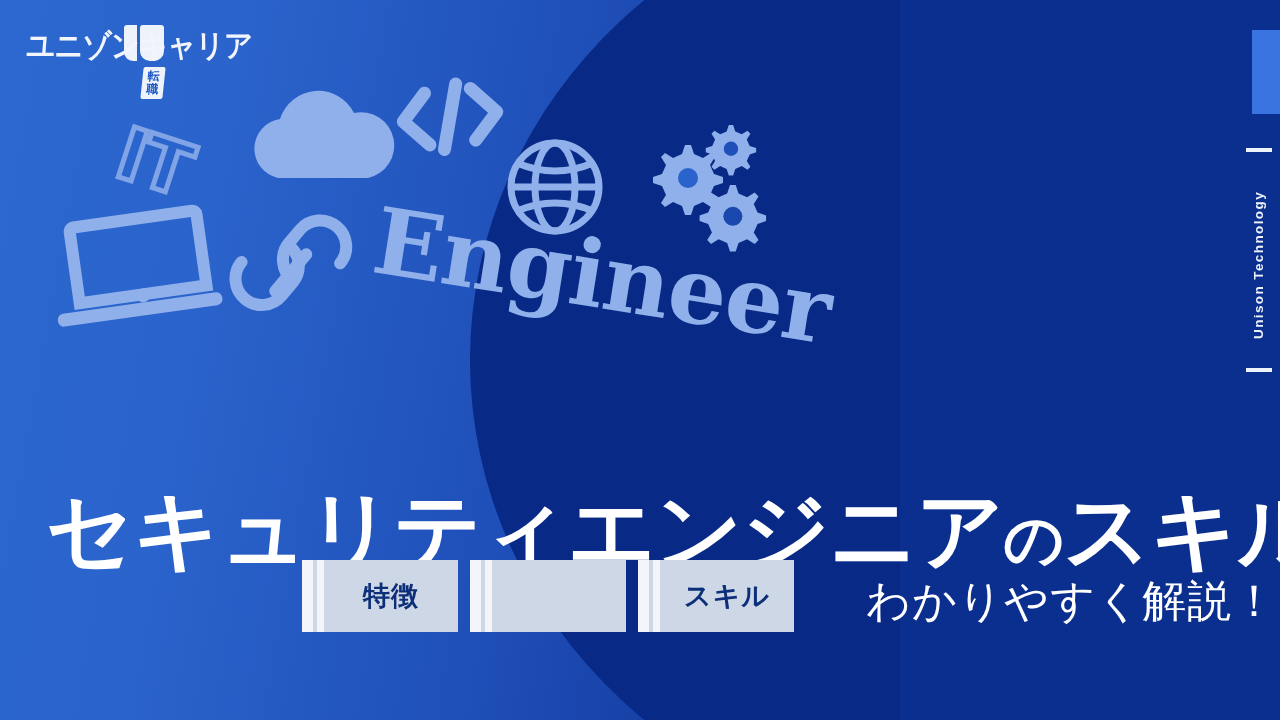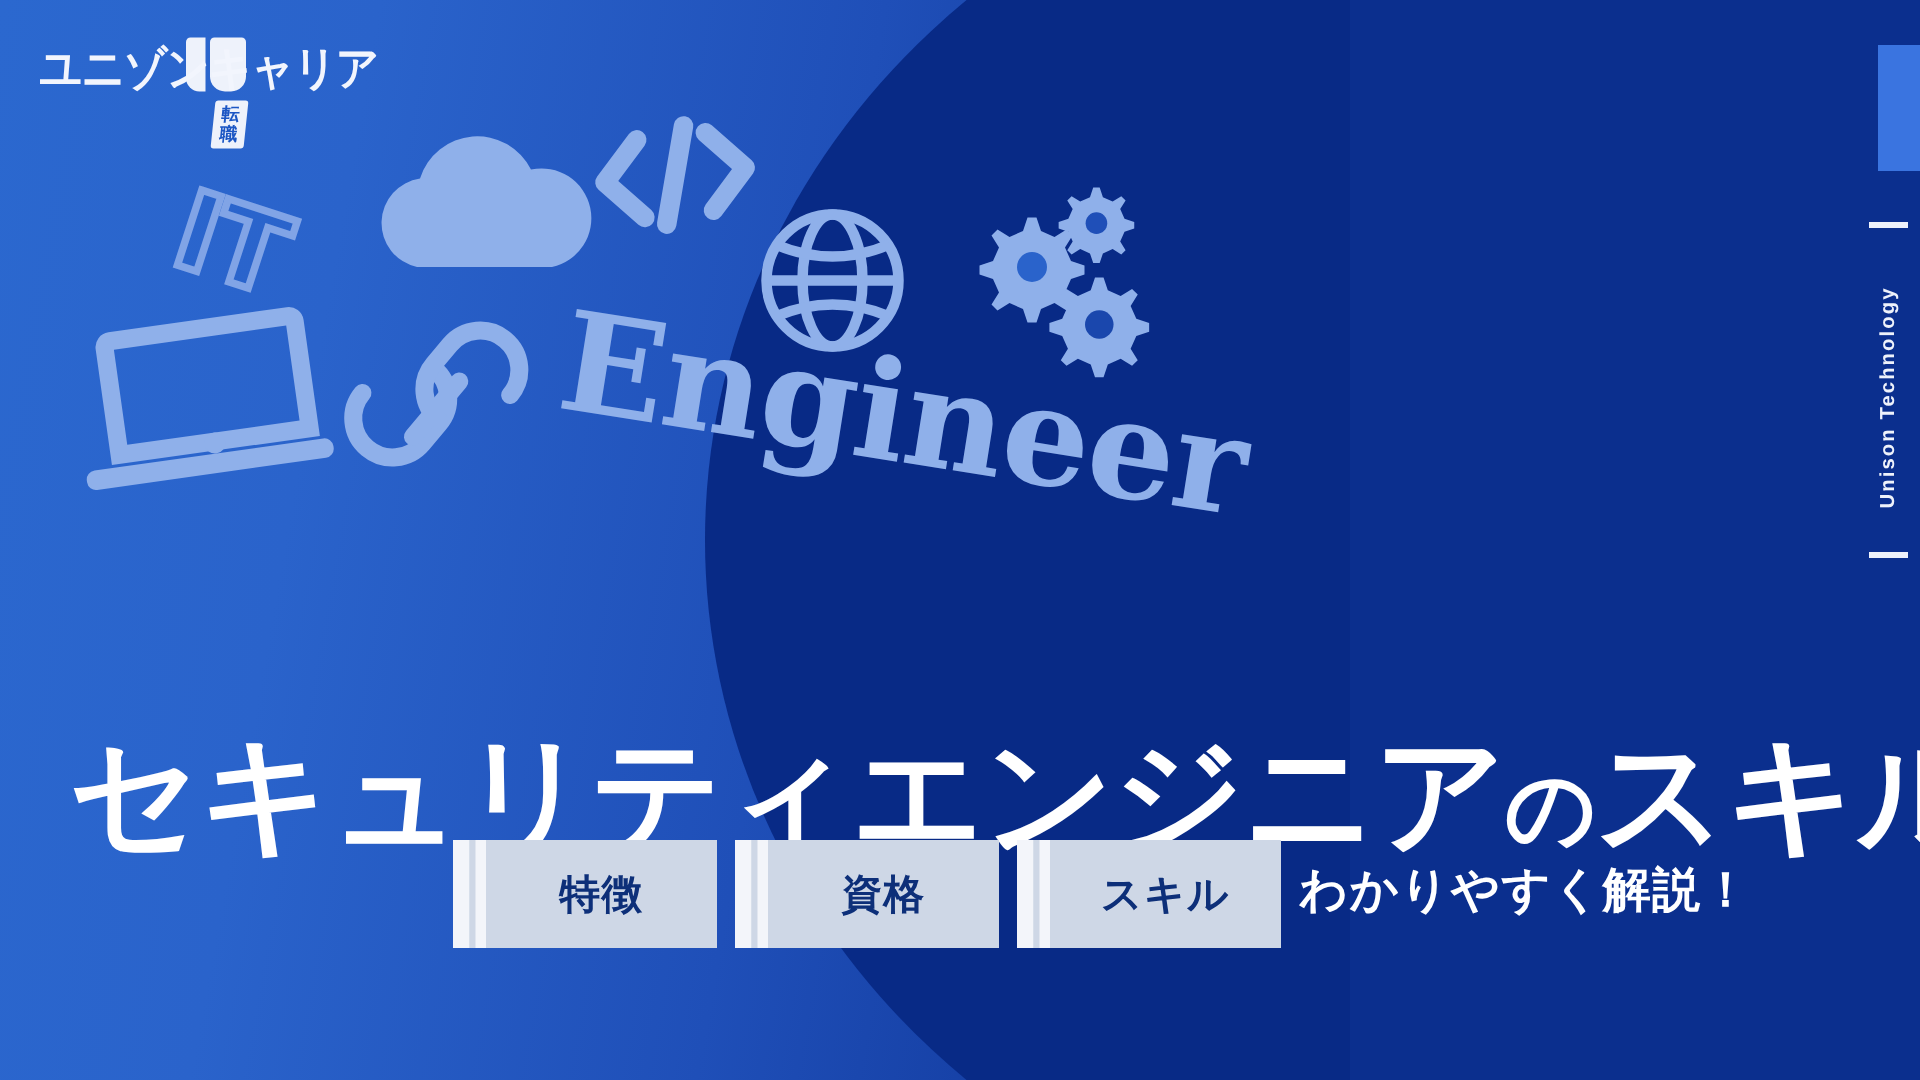--- a/index.html
+++ b/index.html
@@ -55,29 +55,29 @@
 
   
   .headline{position:absolute;left:46px;top:429px;white-space:nowrap;
             color:#ffffff;font-weight:800;font-size:86px;line-height:1;
             letter-spacing:-1px;
             font-family:"DejaVu Sans","Liberation Sans",sans-serif;}
   .headline .small{font-size:60px;}
 
   
   .tagrow{position:absolute;left:302px;top:560px;display:flex;align-items:center;}
-  .tag{width:176px;height:72px;margin-right:12px;display:flex;align-items:stretch;
+  .tag{width:156px;height:72px;margin-right:12px;display:flex;align-items:stretch;
        background:#ced7e6;box-shadow:0 0 0 0 rgba(0,0,0,0);}
   .tag .stripe-a{width:11px;background:#f3f5fa;}
   .tag .stripe-gap{width:4px;background:#ced7e6;}
   .tag .stripe-b{width:7px;background:#f3f5fa;}
   .tag .tag-body{flex:1;display:flex;align-items:center;justify-content:center;}
   .tag .tag-label{color:#0d2f79;font-size:27px;font-weight:700;letter-spacing:1px;
                   font-family:"DejaVu Sans","Liberation Sans",sans-serif;}
-  .tagline{position:absolute;left:866px;top:572px;color:#ffffff;font-size:32px;font-weight:700;
+  .tagline{position:absolute;left:866px;top:572px;color:#ffffff;font-size:44px;font-weight:400;
            letter-spacing:1px;white-space:nowrap;
            font-family:"DejaVu Sans","Liberation Sans",sans-serif;}
 </style>
 </head>
 <body>
 
 <div id="stage">
 
   <div class="bulge"></div>
   <div class="bulge2"></div>
@@ -160,23 +160,20 @@
       <div class="stripe-gap"></div>
       <div class="stripe-b"></div>
       <div class="tag-body">
         <span class="tag-label">特徴</span>
       </div>
     </div>
     <div class="tag">
       <div class="stripe-a"></div>
       <div class="stripe-gap"></div>
       <div class="stripe-b"></div>
-      <div class="tag-body">
-        <span class="tag-label">資格</span>
-      </div>
     </div>
     <div class="tag">
       <div class="stripe-a"></div>
       <div class="stripe-gap"></div>
       <div class="stripe-b"></div>
       <div class="tag-body">
         <span class="tag-label">スキル</span>
       </div>
     </div>
   </div>

